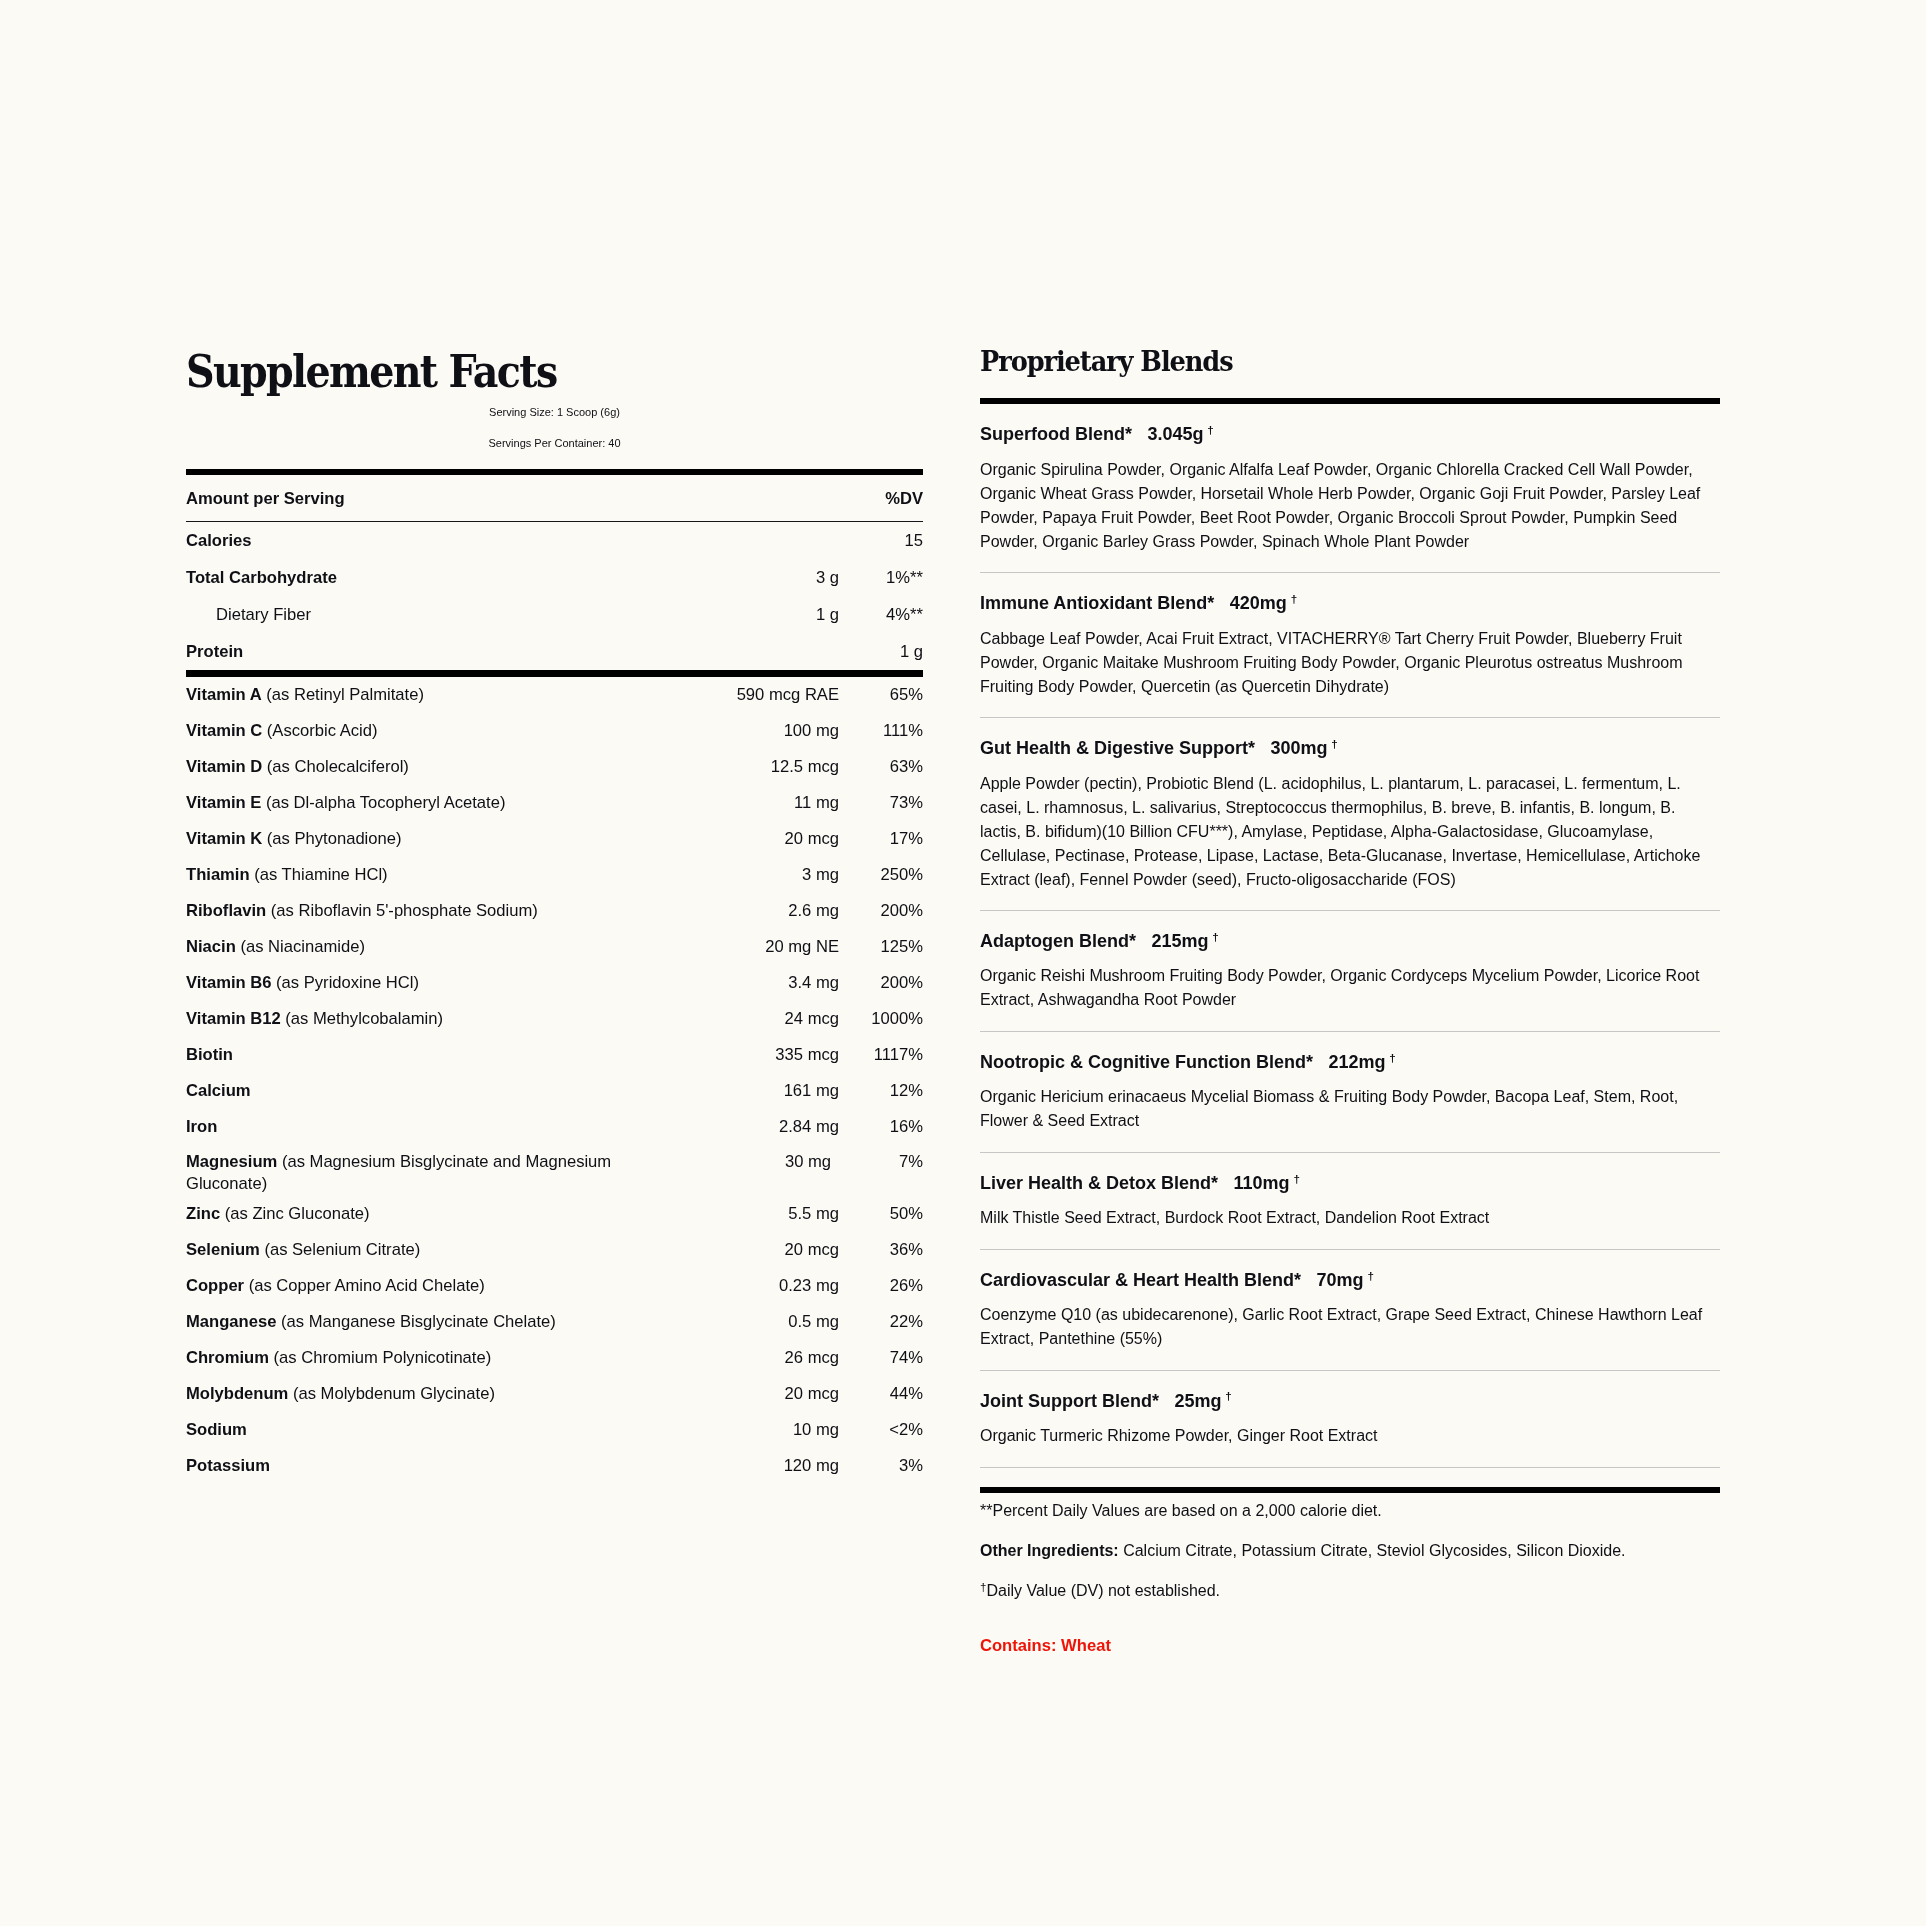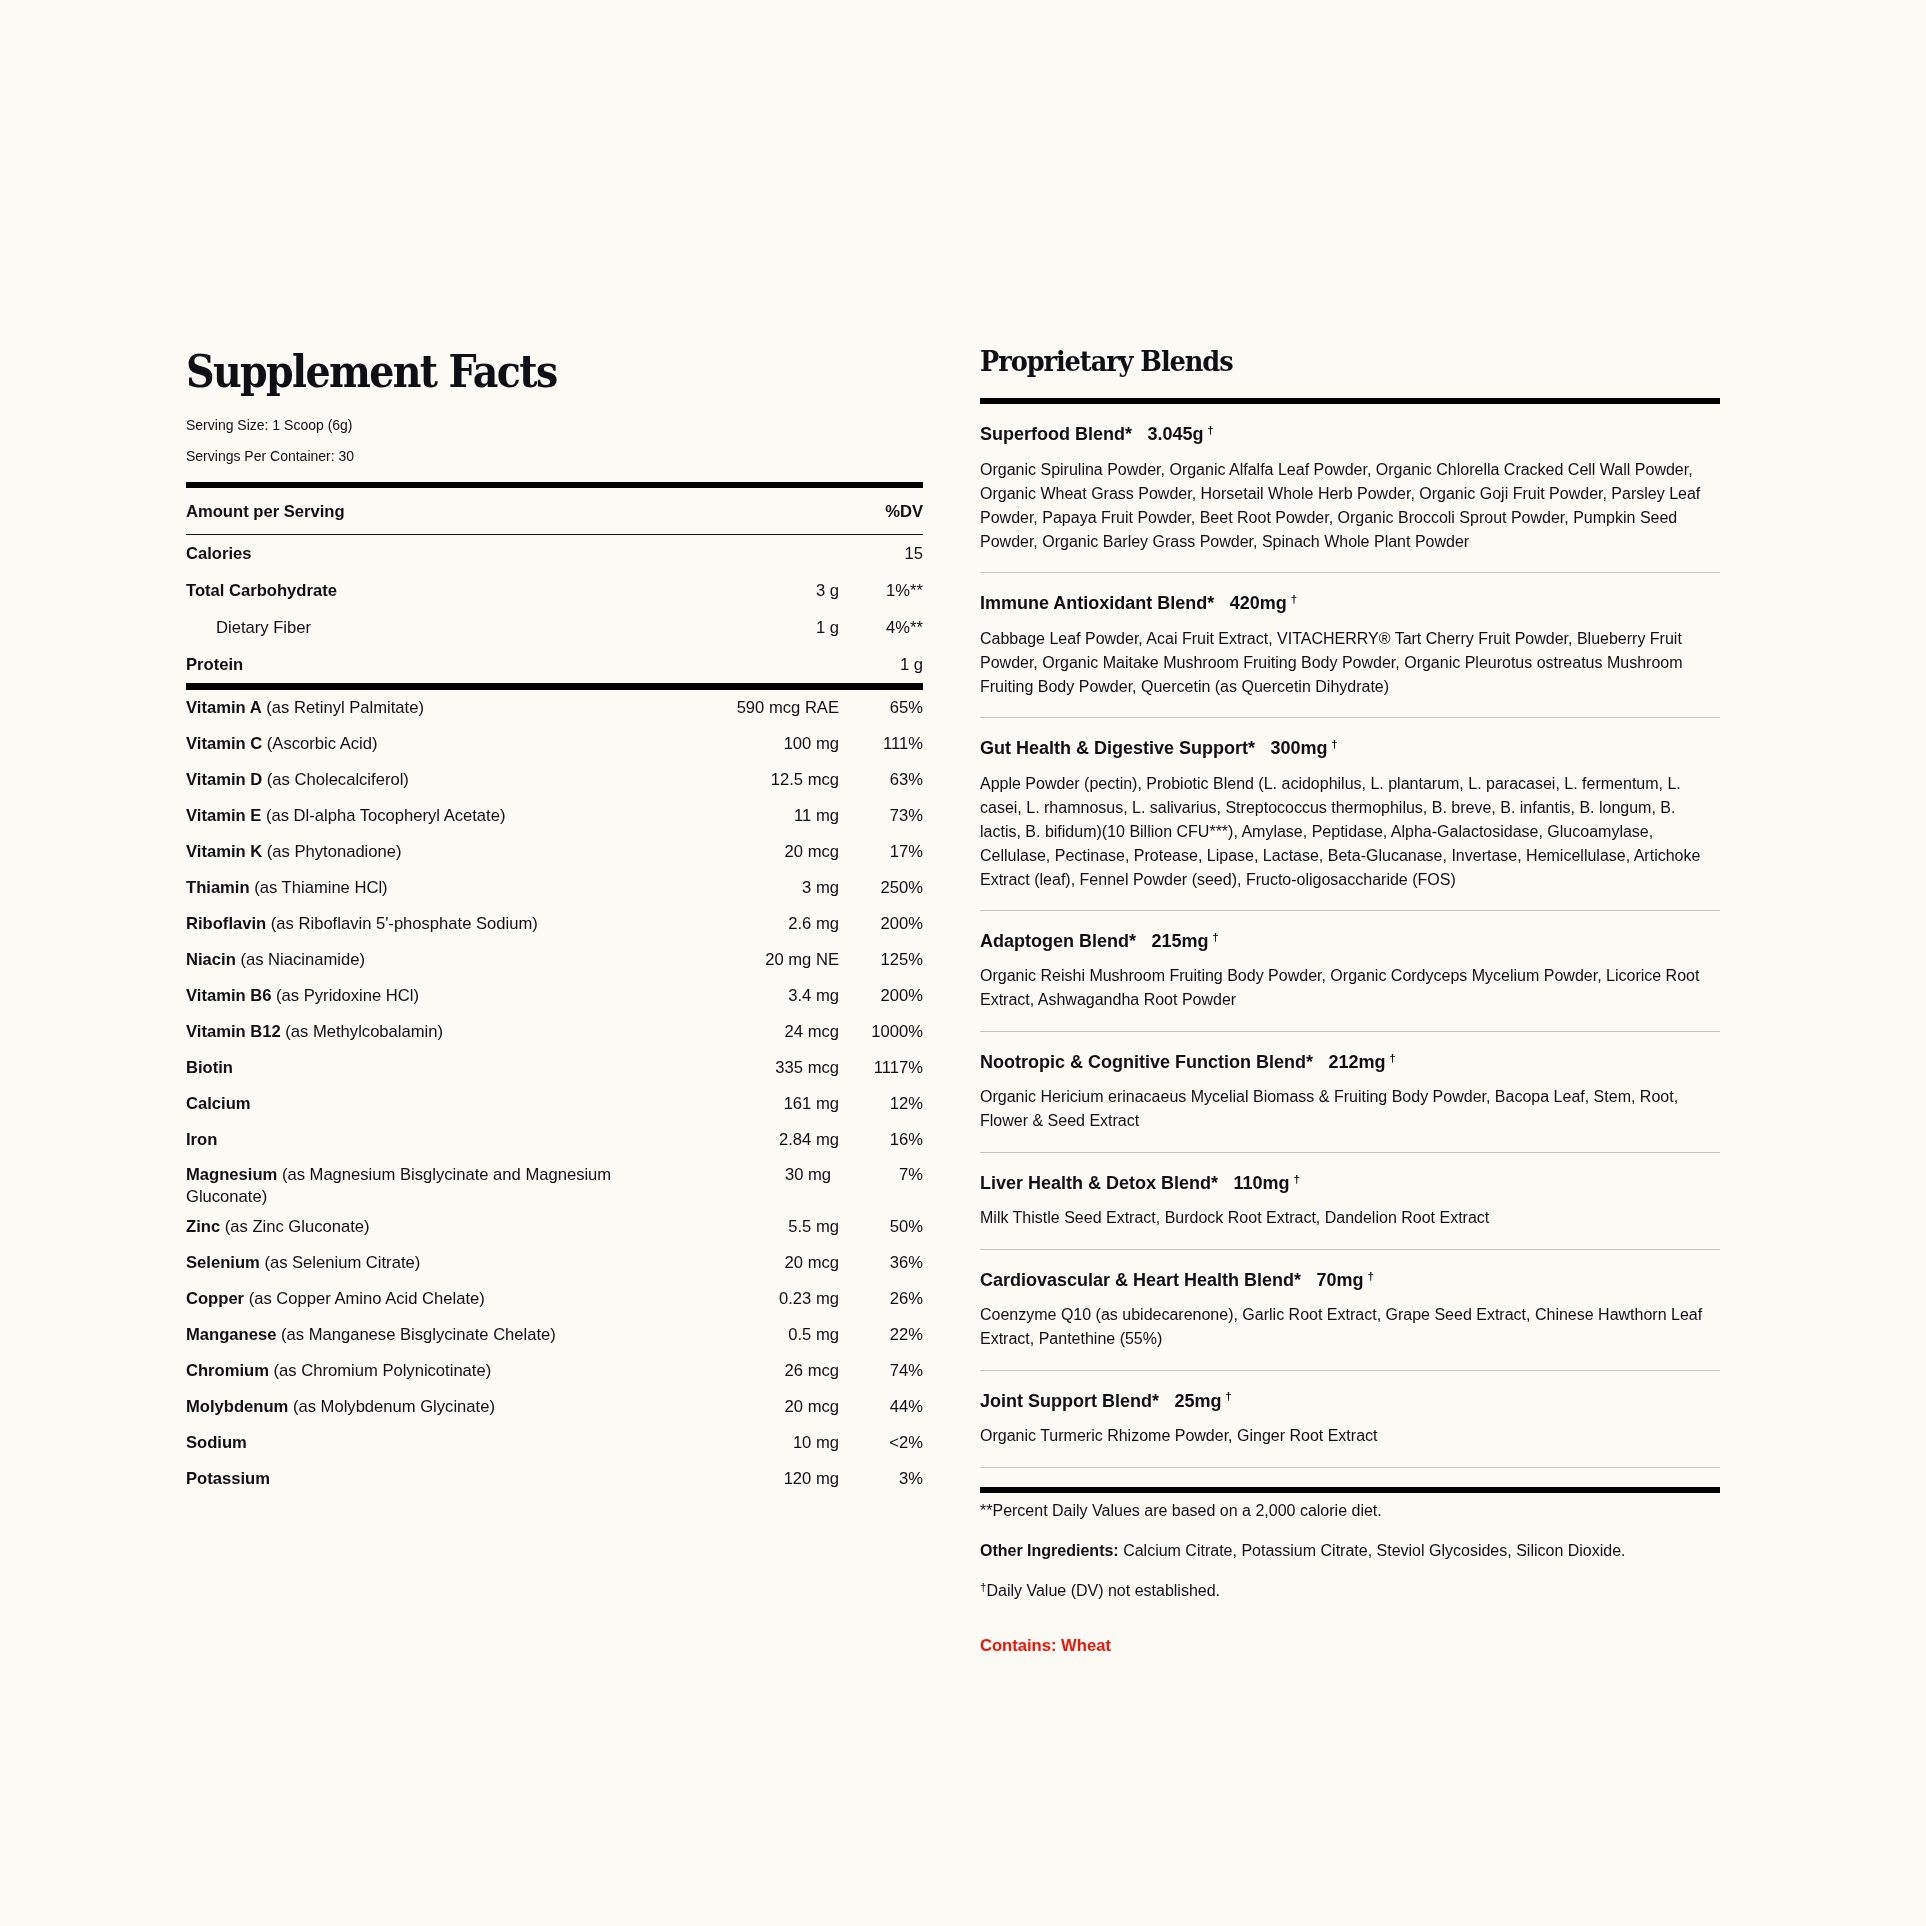--- a/index.html
+++ b/index.html
@@ -18,21 +18,21 @@
     transform:scaleX(.88);transform-origin:0 50%;
     margin:0;white-space:nowrap;
   }
   .right-title{
     font-family:"DejaVu Serif",serif;font-weight:700;
     font-size:28.5px;line-height:1.05;letter-spacing:-1.2px;
     transform:scaleX(.9);transform-origin:0 50%;
     margin:0;white-space:nowrap;
   }
 
-  .serving{font-size:14px;line-height:31px;margin-top:13px;}
+  .serving{font-size:11px;line-height:31px;margin-top:0;text-align:center;}
   .thickbar{height:6.5px;background:#000;}
   .bar-top{margin-top:10px;}
   .tbl-hdr{display:flex;justify-content:space-between;align-items:center;
     font-weight:700;font-size:16.6px;padding:14px 0 11.6px;gap:27px;}
   .thinrule{height:1.9px;background:#14141a;}
 
   .row{display:flex;align-items:center;min-height:37px;font-size:16.6px;}
   .micro-rows .row{min-height:36px;}
   .row .lab{flex:1;padding-right:11.6px;line-height:22.3px;}
   .row .nm{font-weight:700;}
@@ -59,21 +59,21 @@
   .fnote .flabel{font-weight:700;}
   .contains{font-size:16.6px;font-weight:700;margin-top:32px;}
 </style>
 </head>
 <body>
 
 <div class="col col-left">
   <h1 class="big-title">Supplement Facts</h1>
   <div class="serving">
     <div>Serving Size: 1 Scoop (6g)</div>
-    <div>Servings Per Container: 30</div>
+    <div>Servings Per Container: 40</div>
   </div>
   <div class="thickbar bar-top"></div>
   <div class="tbl-hdr">
     <span>Amount per Serving</span>
     <span>%DV</span>
   </div>
   <div class="thinrule"></div>
   <div class="macro-rows" id="macro-rows">
       <div class="row">
         <div class="lab"><span class="nm">Calories</span></div>

